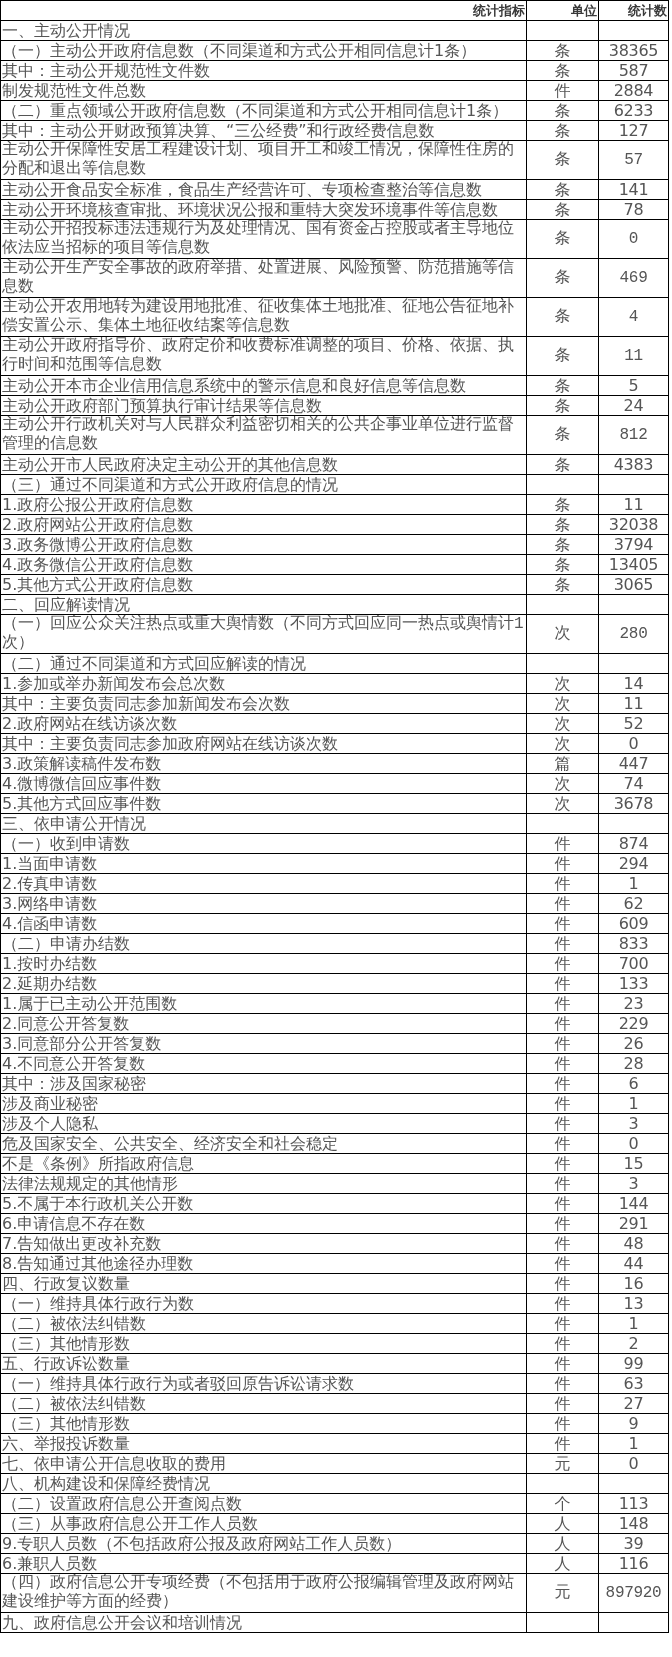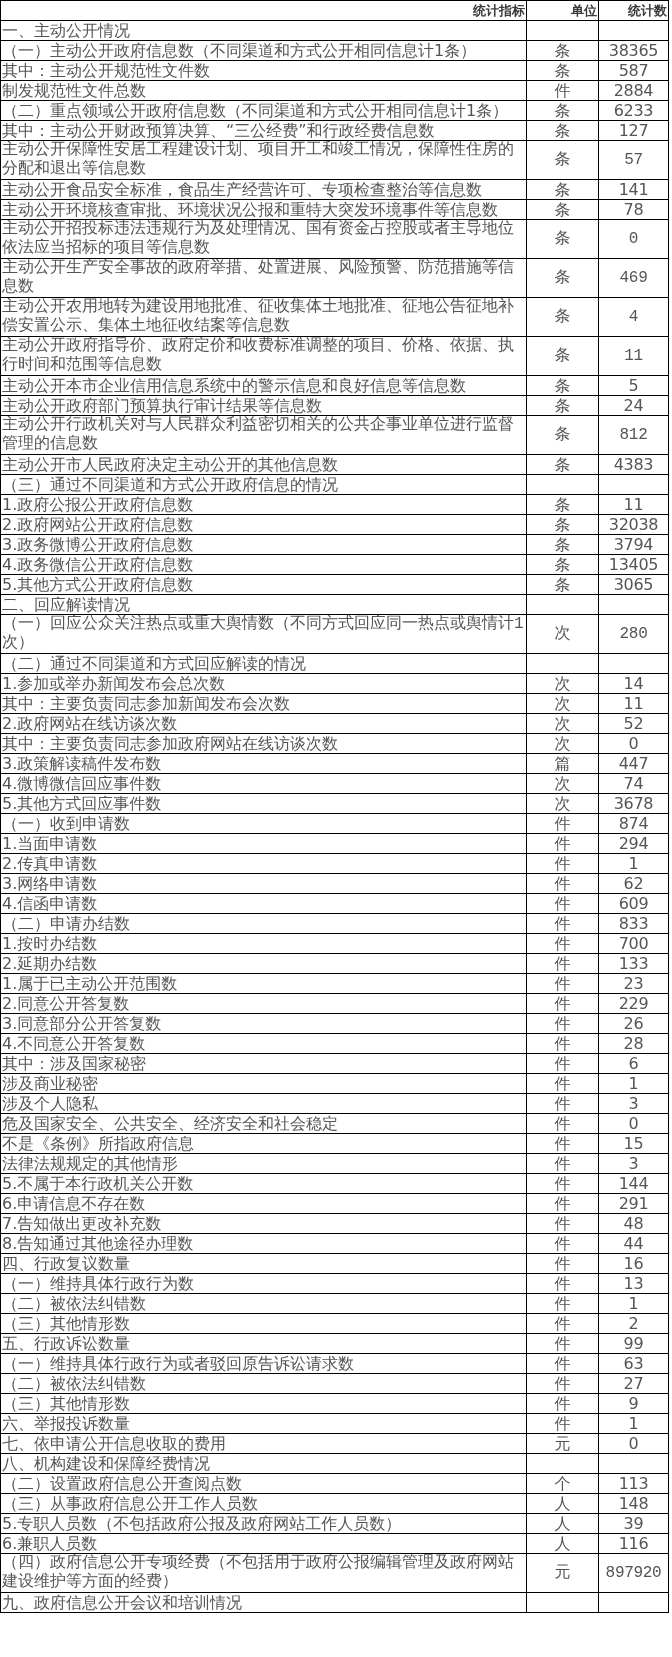--- a/index.html
+++ b/index.html
@@ -231,20 +231,25 @@
         <td class="label">4.微博微信回应事件数</td>
         <td class="unit">次</td>
         <td class="count">74</td>
       </tr>
       <tr class="r1">
         <td class="label">5.其他方式回应事件数</td>
         <td class="unit">次</td>
         <td class="count">3678</td>
       </tr>
       <tr class="r1">
+        <td class="label">三、依申请公开情况</td>
+        <td class="unit"></td>
+        <td class="count"></td>
+      </tr>
+      <tr class="r1">
         <td class="label">（一）收到申请数</td>
         <td class="unit">件</td>
         <td class="count">874</td>
       </tr>
       <tr class="r1">
         <td class="label">1.当面申请数</td>
         <td class="unit">件</td>
         <td class="count">294</td>
       </tr>
       <tr class="r1">
@@ -406,21 +411,21 @@
         <td class="label">（二）设置政府信息公开查阅点数</td>
         <td class="unit">个</td>
         <td class="count">113</td>
       </tr>
       <tr class="r1">
         <td class="label">（三）从事政府信息公开工作人员数</td>
         <td class="unit">人</td>
         <td class="count">148</td>
       </tr>
       <tr class="r1">
-        <td class="label">5.专职人员数（不包括政府公报及政府网站工作人员数）</td>
+        <td class="label">9.专职人员数（不包括政府公报及政府网站工作人员数）</td>
         <td class="unit">人</td>
         <td class="count">39</td>
       </tr>
       <tr class="r1">
         <td class="label">6.兼职人员数</td>
         <td class="unit">人</td>
         <td class="count">116</td>
       </tr>
       <tr class="r2">
         <td class="label">（四）政府信息公开专项经费（不包括用于政府公报编辑管理及政府网站建设维护等方面的经费）</td>

